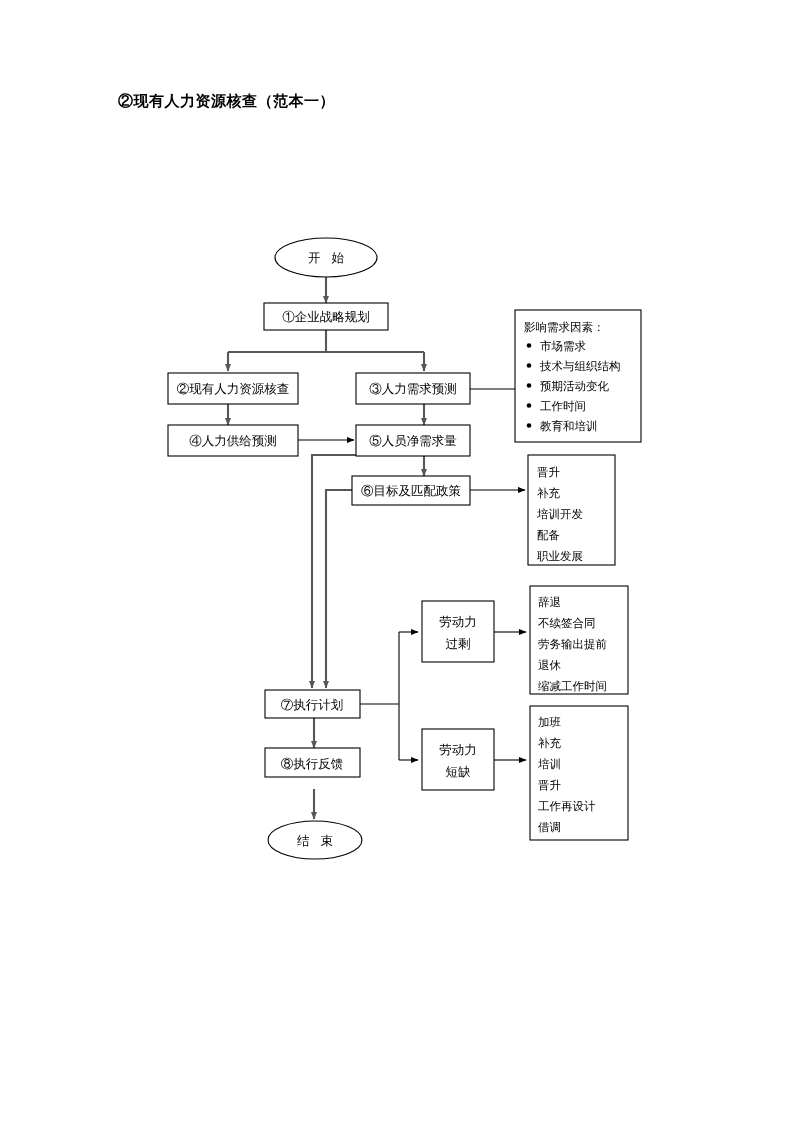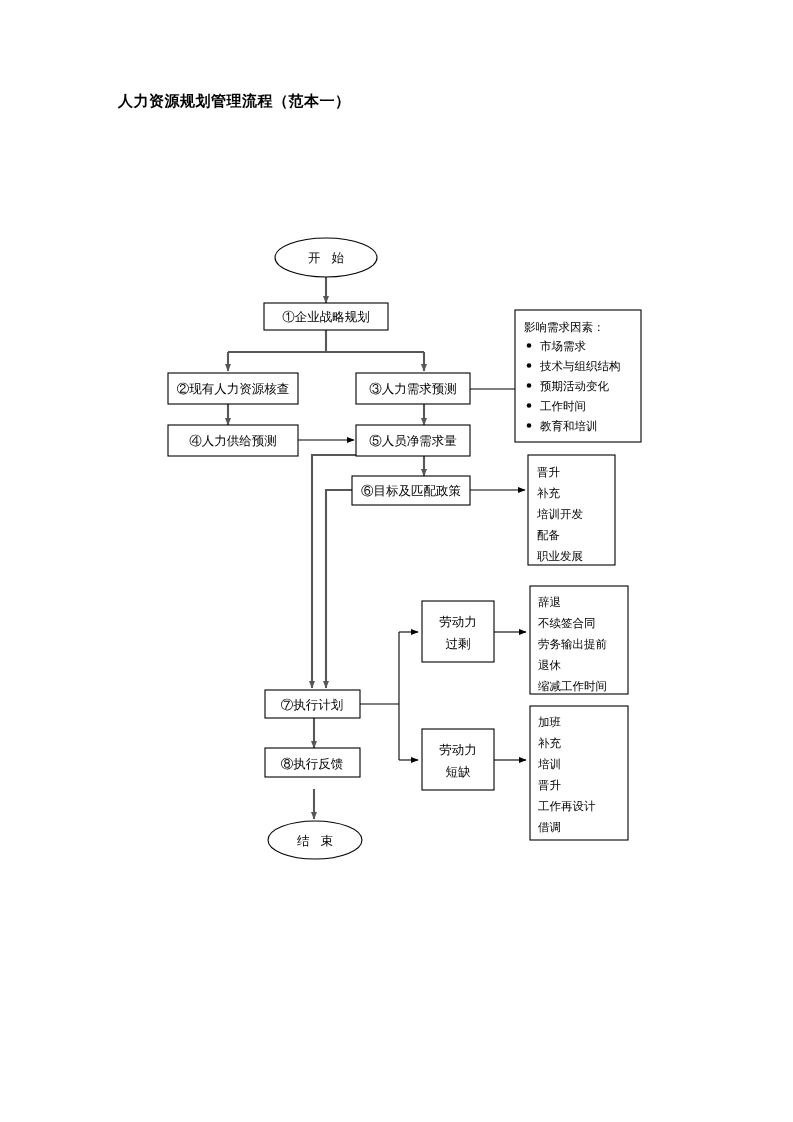--- a/index.html
+++ b/index.html
@@ -81,21 +81,21 @@
     stroke: #000000;
     stroke-width: 1.1;
     fill: none;
   }
 </style>
 </head>
 <body>
 
 <div class="page">
 
-  <div class="doc-title">人力资源规划管理流程（范本一）</div>
+  <div class="doc-title">②现有人力资源核查（范本一）</div>
 
   <svg class="flow-svg" width="793" height="1122" viewBox="0 0 793 1122">
 
     <defs>
       <marker id="arrowFat" markerWidth="9" markerHeight="9" refX="7.4" refY="3.2" orient="auto" markerUnits="userSpaceOnUse">
         <path d="M0,0 L8,3.2 L0,6.4 z" fill="#575757"></path>
       </marker>
       <marker id="arrowThin" markerWidth="9" markerHeight="9" refX="7.4" refY="3.2" orient="auto" markerUnits="userSpaceOnUse">
         <path d="M0,0 L8,3.2 L0,6.4 z" fill="#000000"></path>
       </marker>

